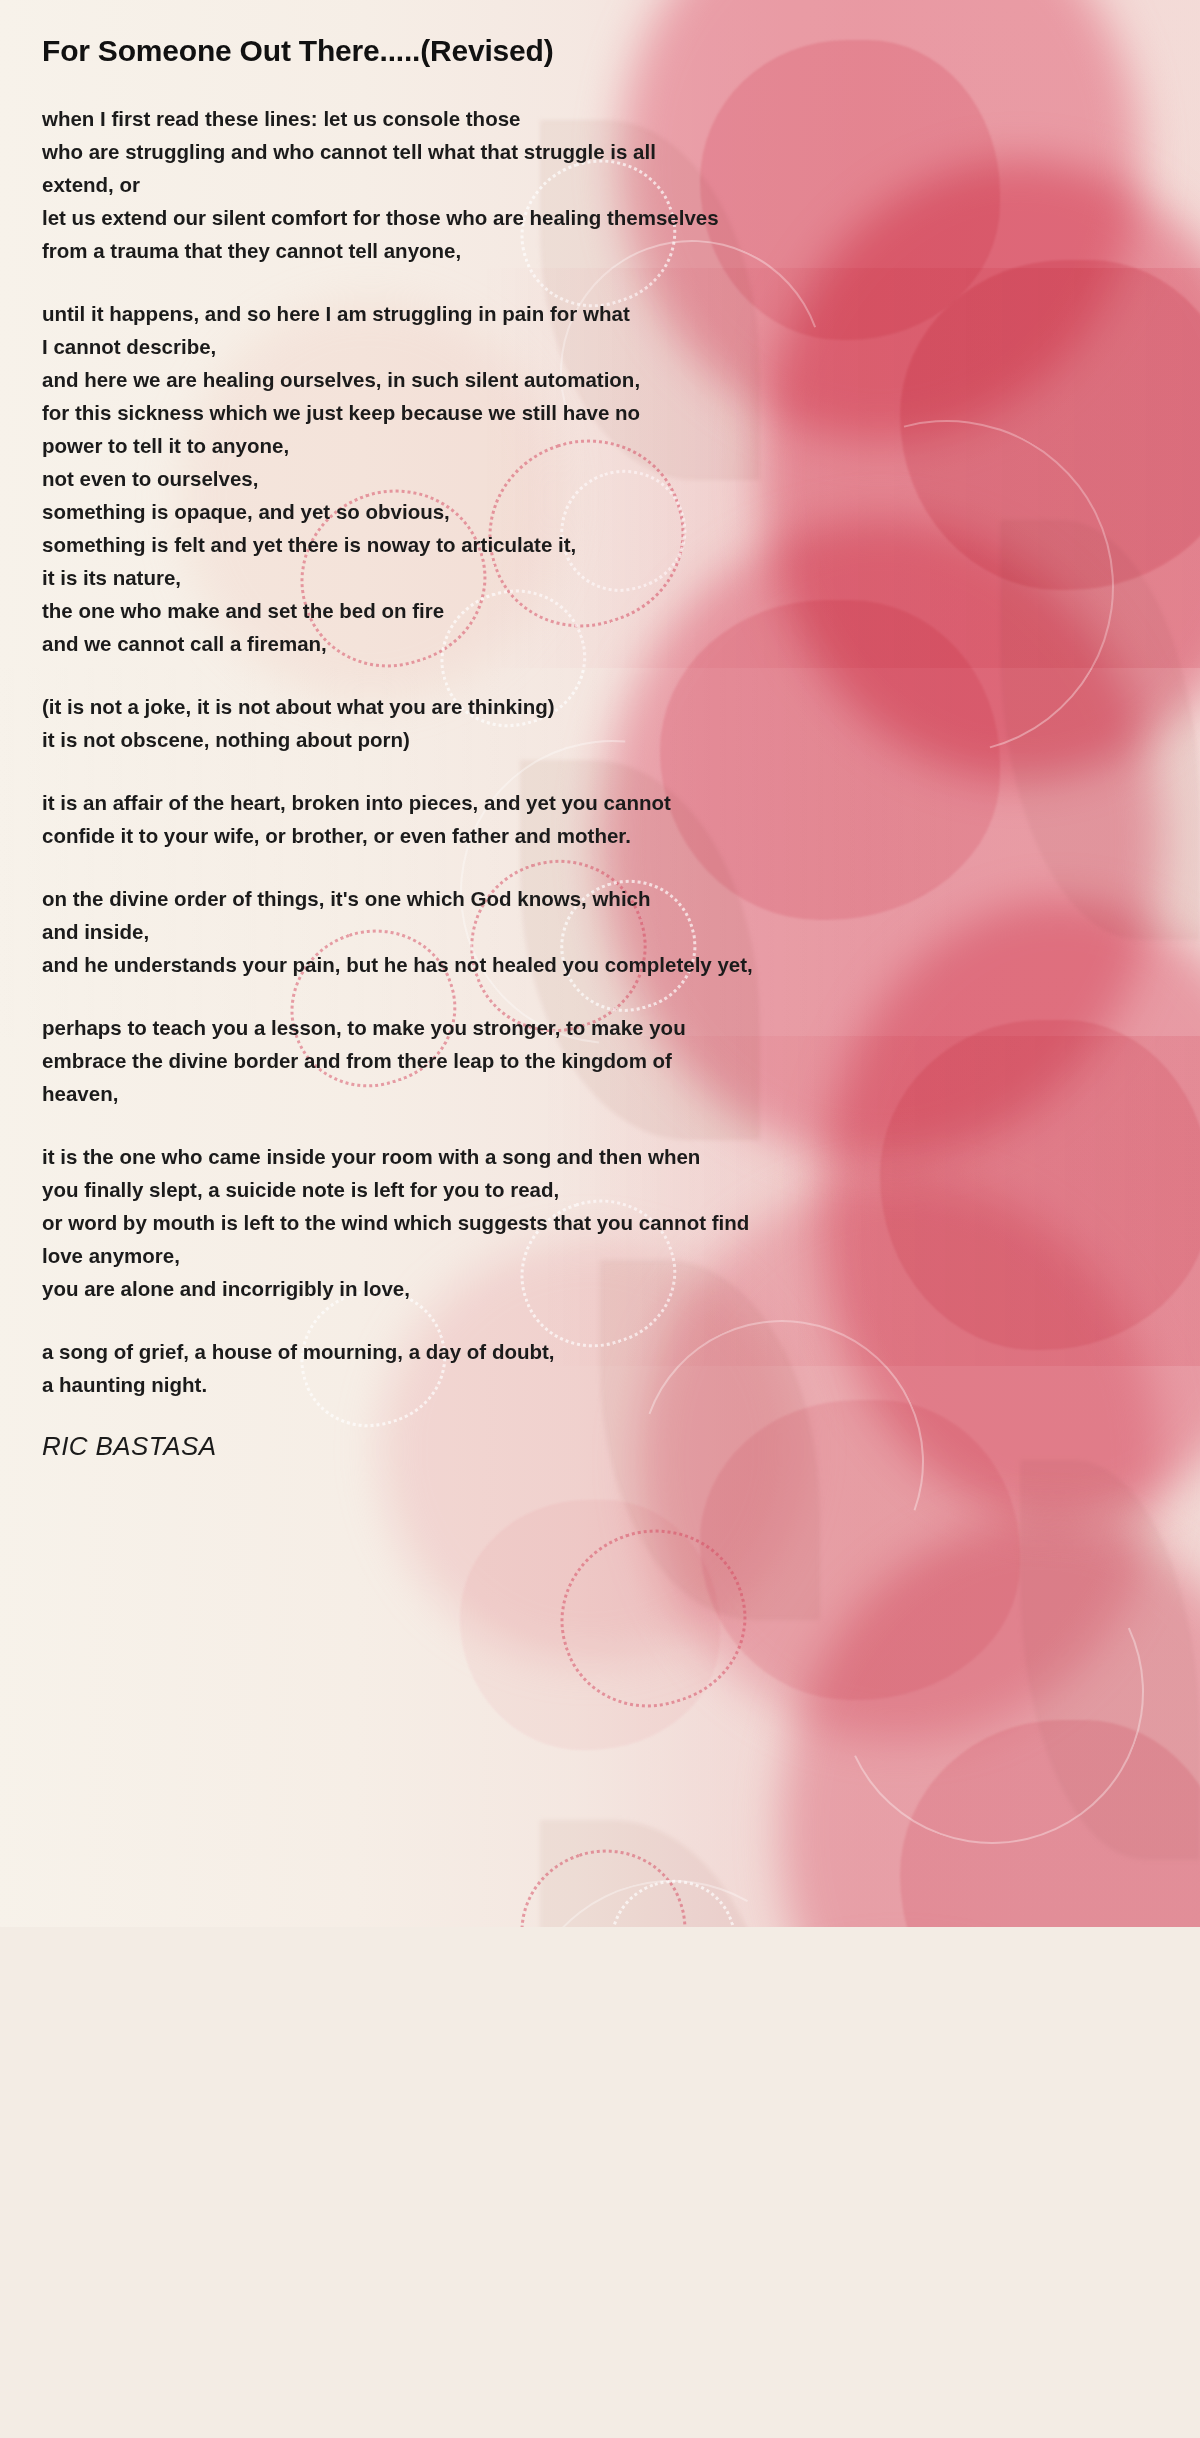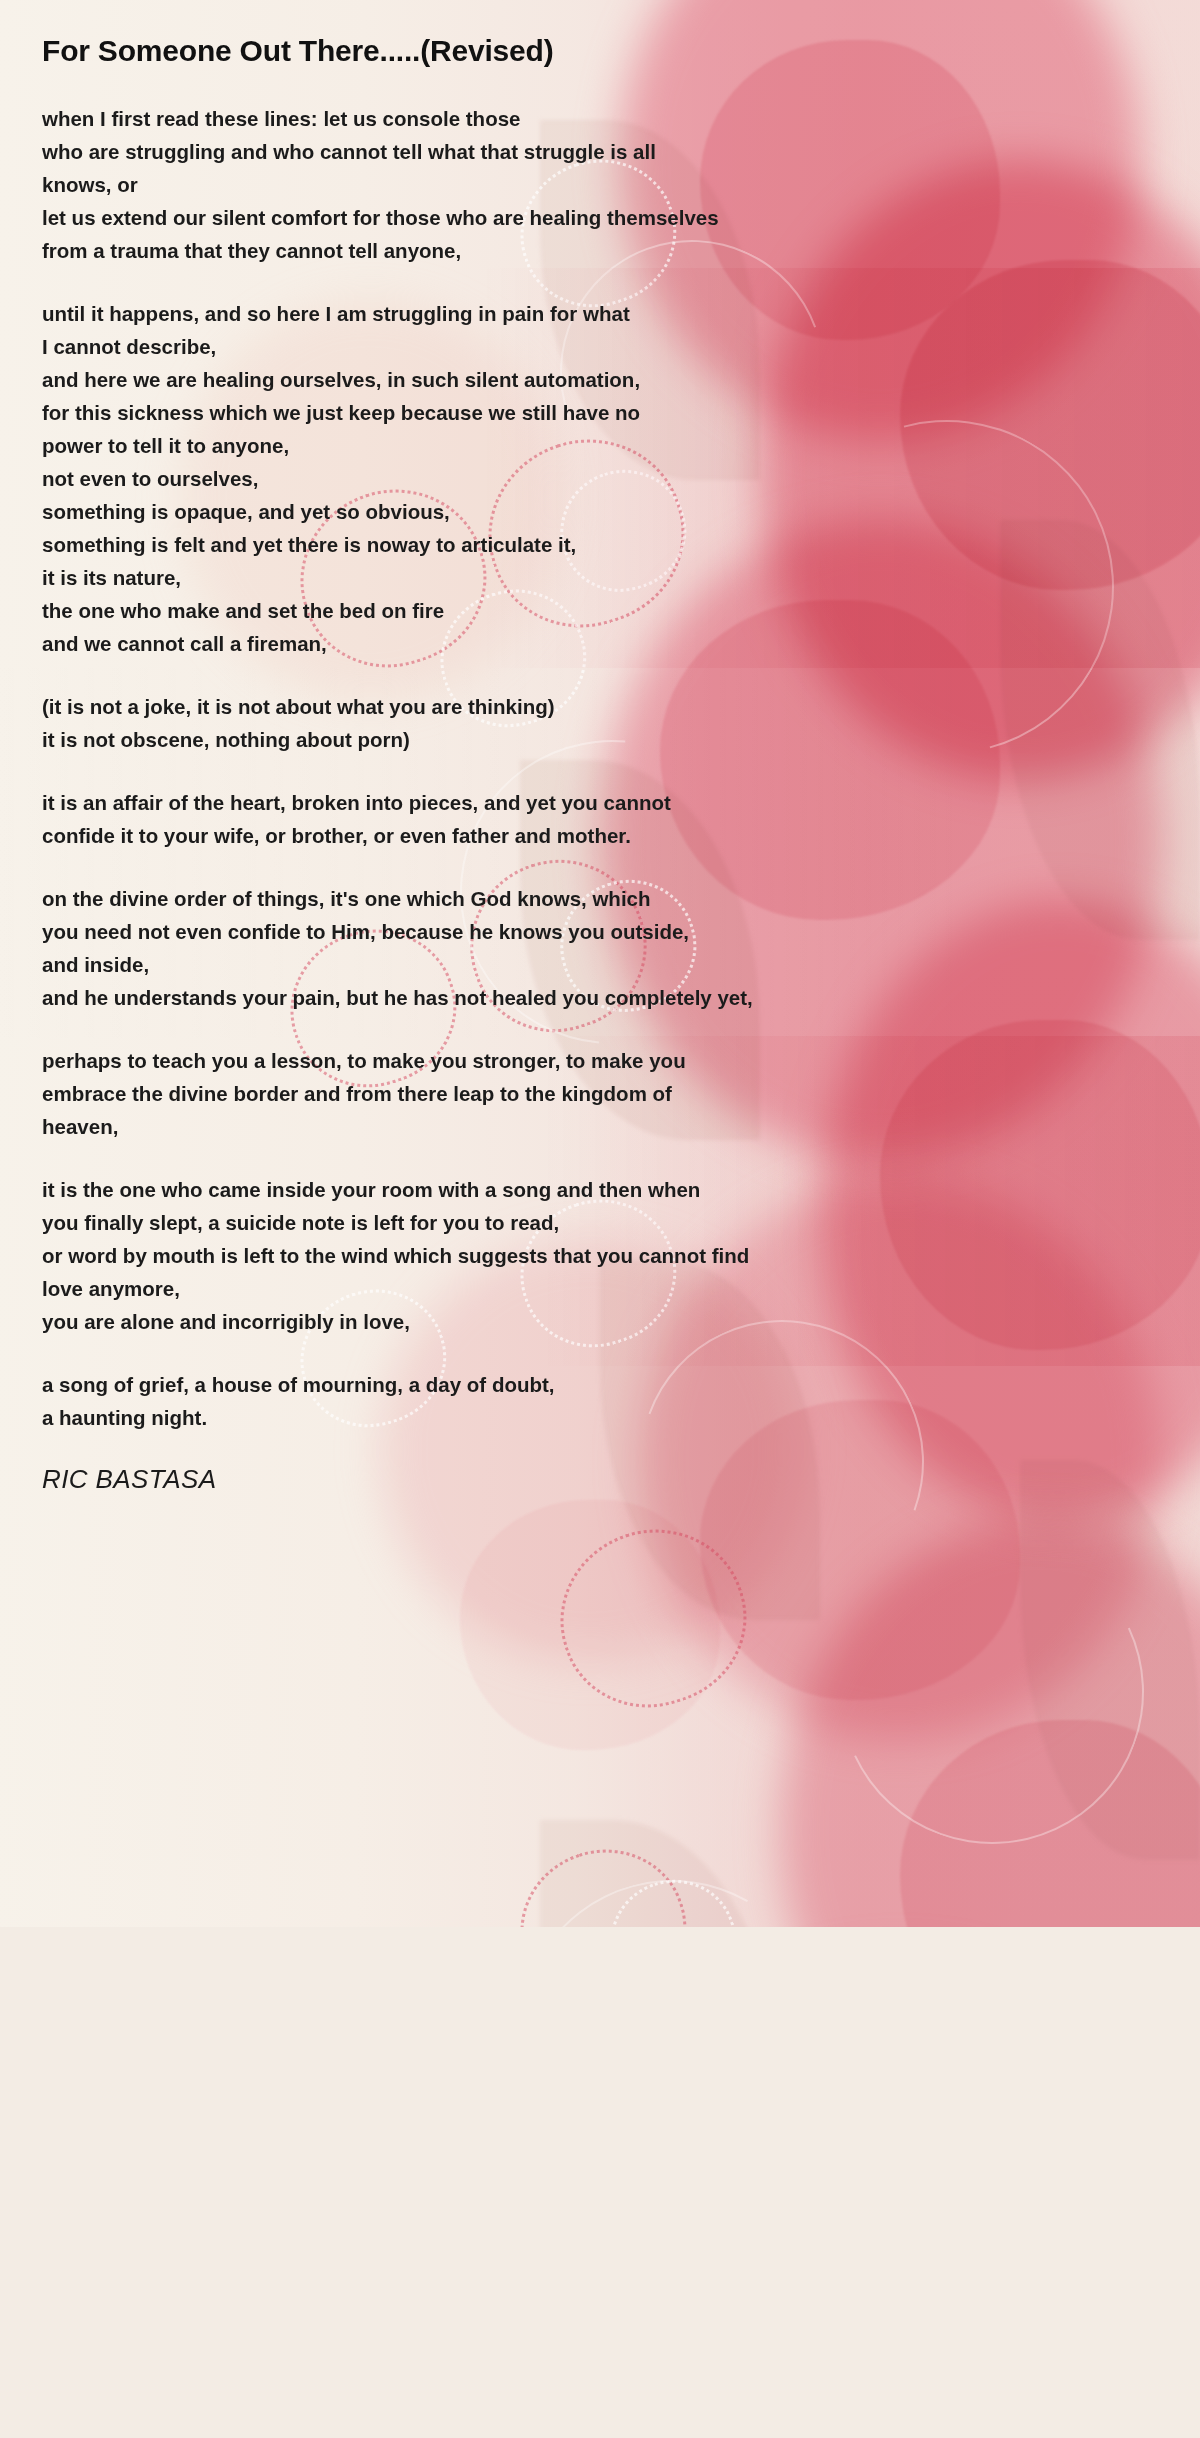--- a/index.html
+++ b/index.html
@@ -181,21 +181,21 @@
     <div class="band" style="top:2060px; height:378px; background:linear-gradient(90deg, rgba(255,255,255,0.35) 0%, rgba(255,255,255,0.22) 40%, rgba(255,255,255,0.05) 75%, rgba(255,255,255,0) 100%);"></div>
   </div>
 
   <div class="content">
 
     <h1 class="poem-title">For Someone Out There.....(Revised)</h1>
 
     <div class="stanza">
       <div class="line">when I first read these lines: let us console those</div>
       <div class="line">who are struggling and who cannot tell what that struggle is all</div>
-      <div class="line">knows, or</div>
+      <div class="line">extend, or</div>
       <div class="line">let us extend our silent comfort for those who are healing themselves</div>
       <div class="line">from a trauma that they cannot tell anyone,</div>
     </div>
 
     <div class="stanza">
       <div class="line">until it happens, and so here I am struggling in pain for what</div>
       <div class="line">I cannot describe,</div>
       <div class="line">and here we are healing ourselves, in such silent automation,</div>
       <div class="line">for this sickness which we just keep because we still have no</div>
       <div class="line">power to tell it to anyone,</div>
@@ -212,21 +212,20 @@
       <div class="line">it is not obscene, nothing about porn)</div>
     </div>
 
     <div class="stanza">
       <div class="line">it is an affair of the heart, broken into pieces, and yet you cannot</div>
       <div class="line">confide it to your wife, or brother, or even father and mother.</div>
     </div>
 
     <div class="stanza">
       <div class="line">on the divine order of things, it's one which God knows, which</div>
-      <div class="line">you need not even confide to Him, because he knows you outside,</div>
       <div class="line">and inside,</div>
       <div class="line">and he understands your pain, but he has not healed you completely yet,</div>
     </div>
 
     <div class="stanza">
       <div class="line">perhaps to teach you a lesson, to make you stronger, to make you</div>
       <div class="line">embrace the divine border and from there leap to the kingdom of</div>
       <div class="line">heaven,</div>
     </div>
 

